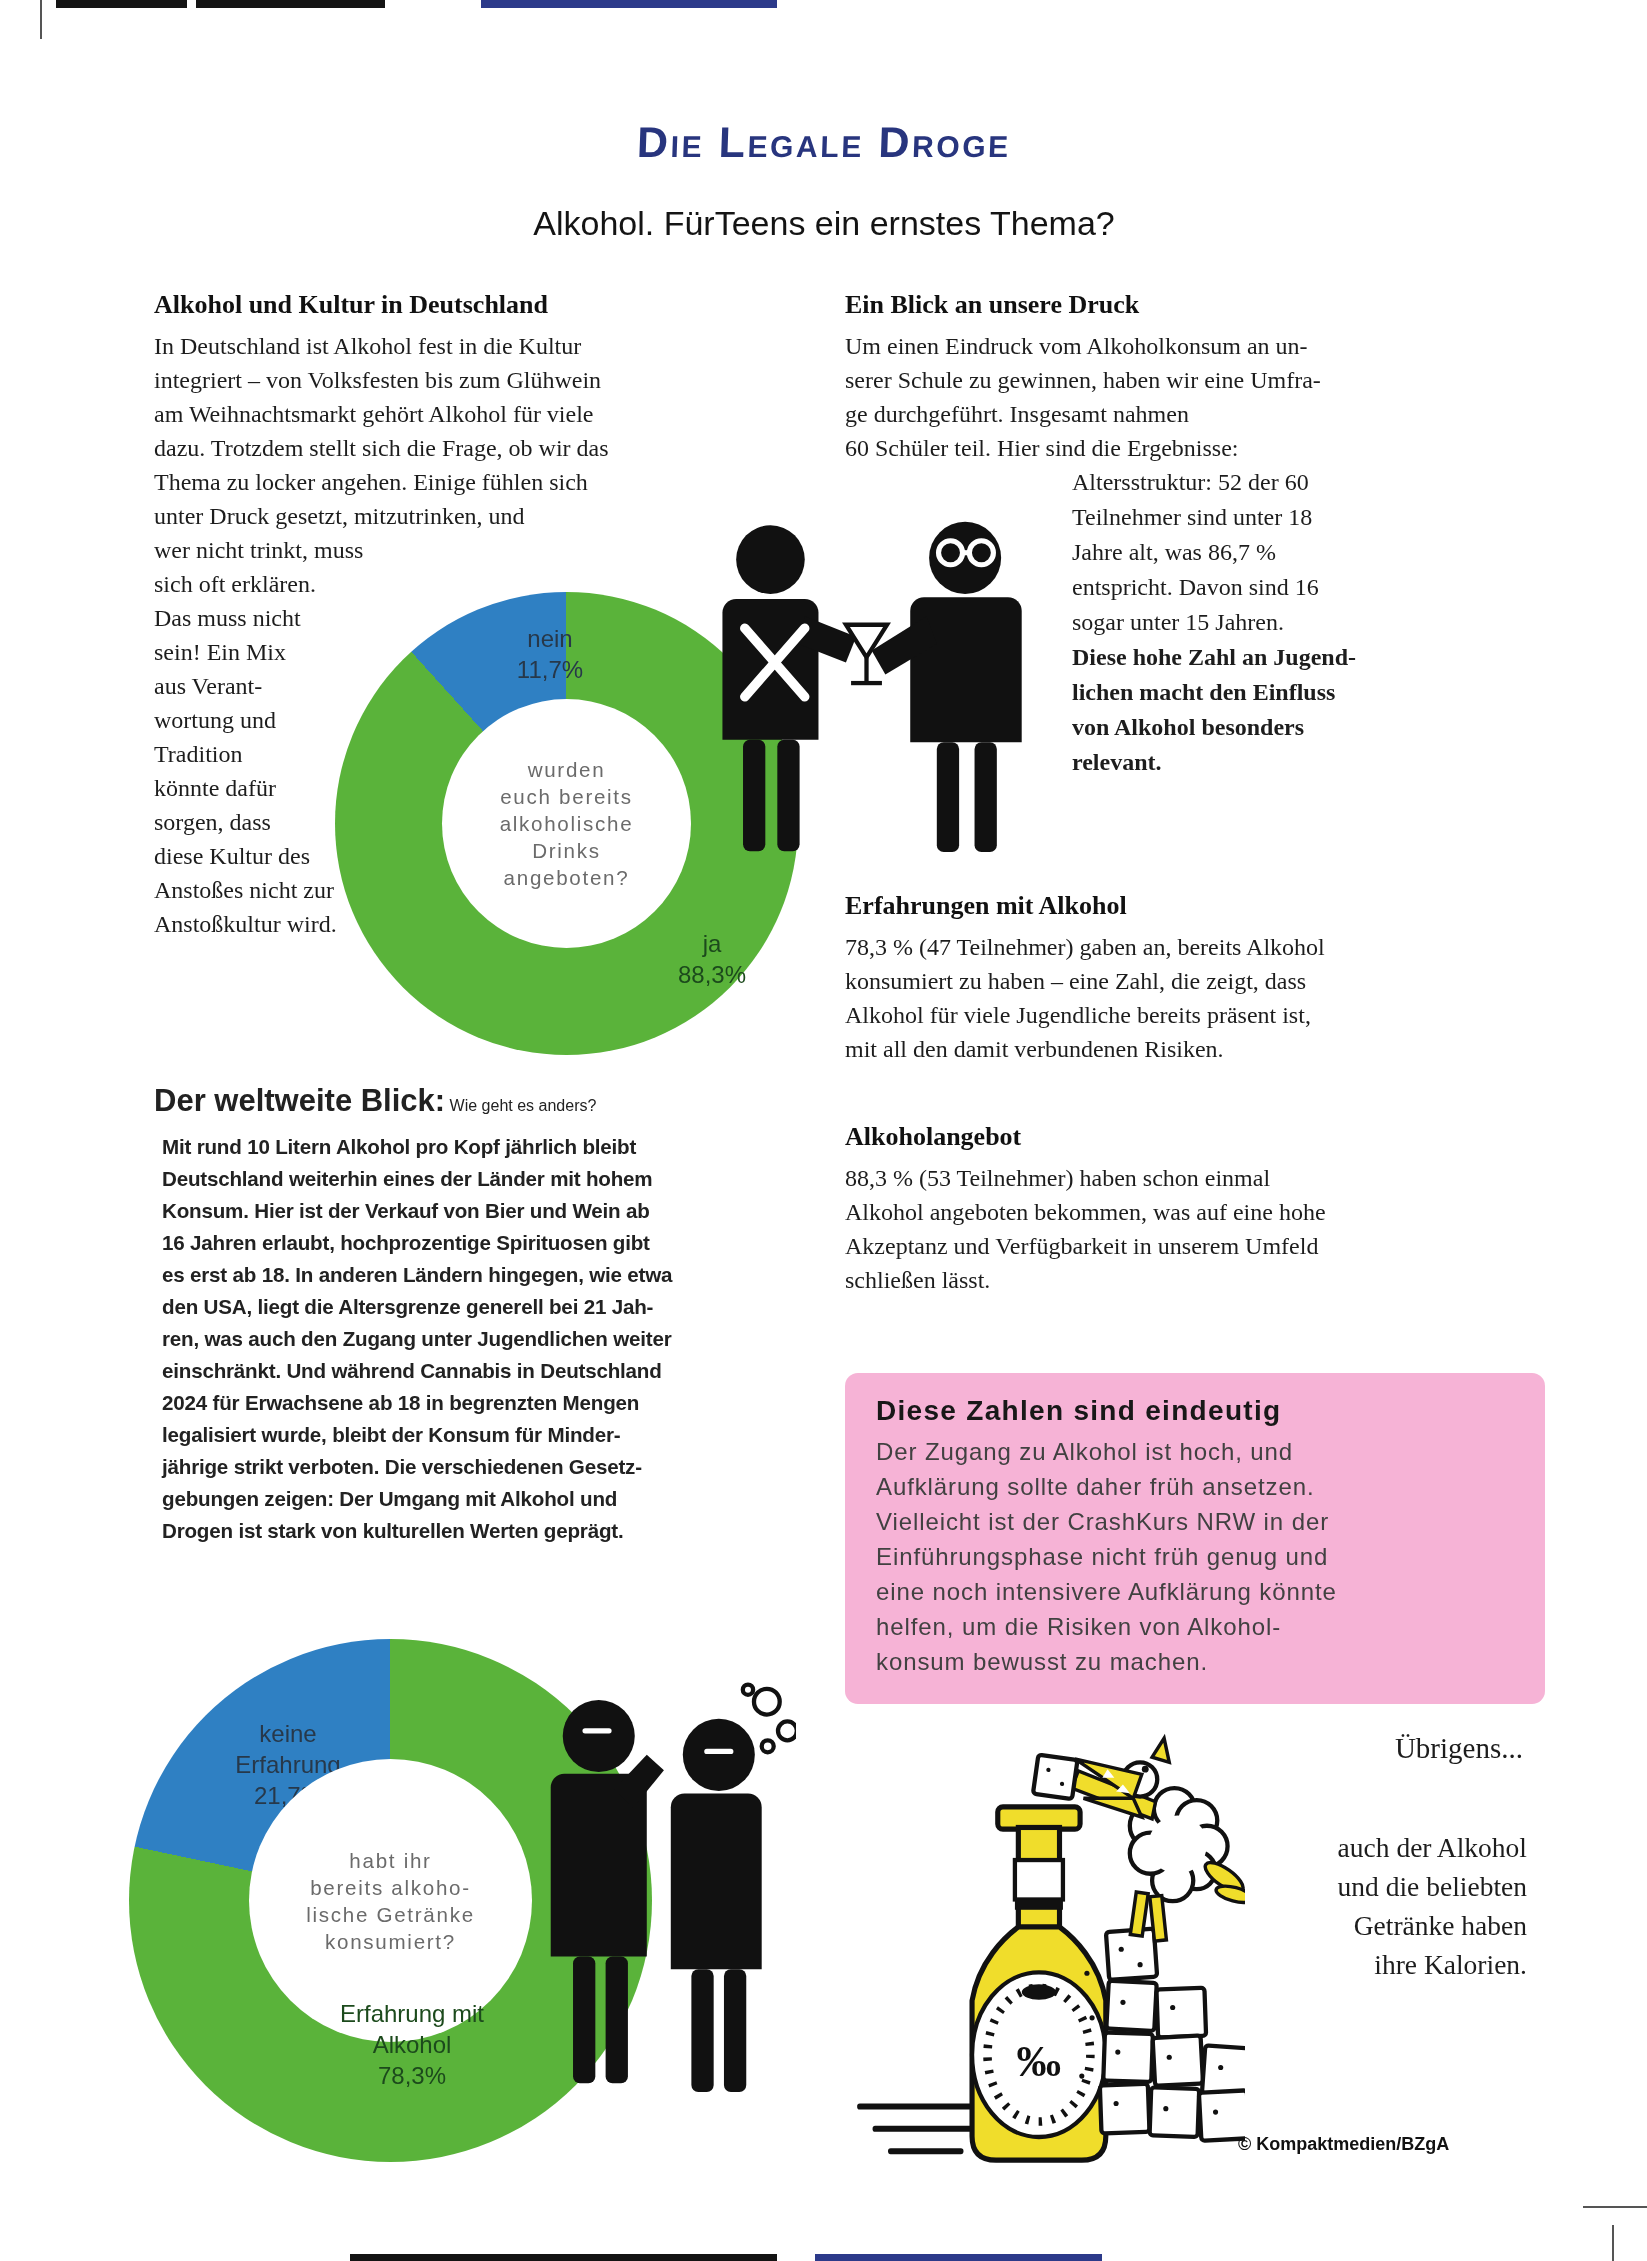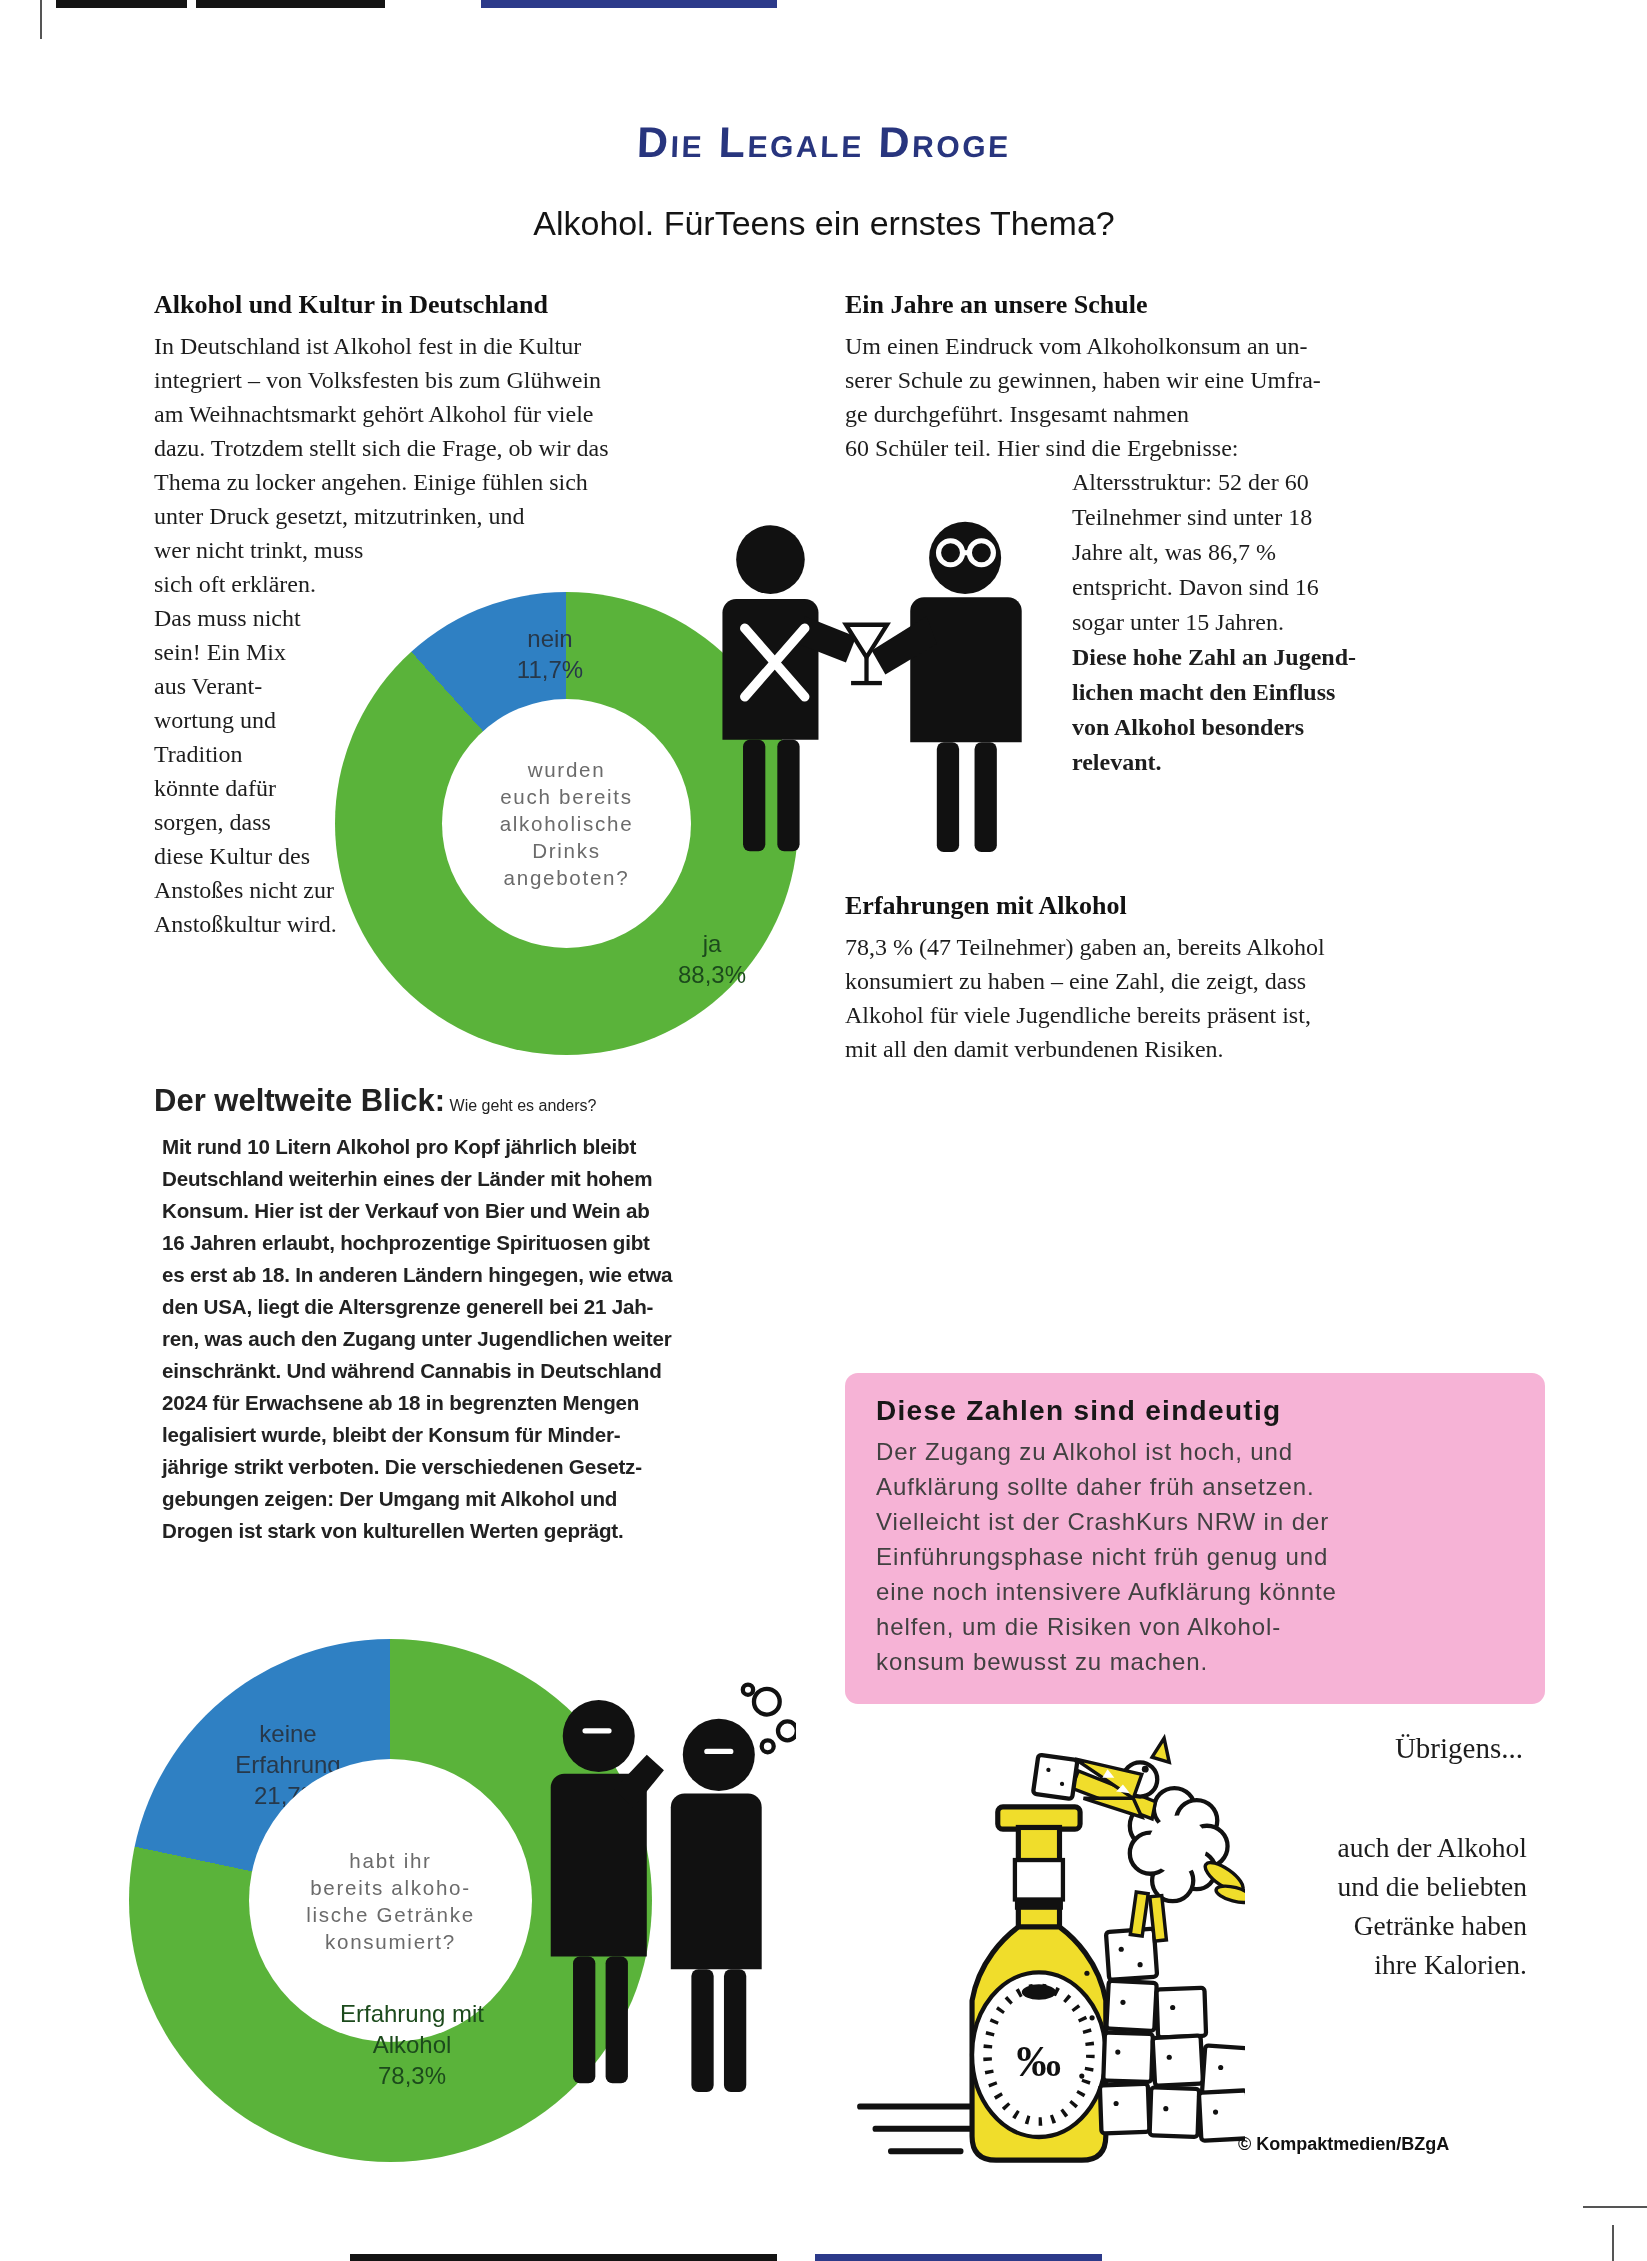--- a/index.html
+++ b/index.html
@@ -135,21 +135,21 @@
     </g>
 
     <g stroke="#111" stroke-width="5" fill="#fff">
       <path d="M206 128 L254 128 L230 166 z"></path>
       <line x1="230" y1="166" x2="230" y2="194"></line>
       <line x1="212" y1="196" x2="248" y2="196"></line>
     </g>
   </svg>
 
   <div class="abs" style="left:845px;top:290px;width:661px;">
-    <h3 class="sh">Ein Jahre an unsere Schule</h3>
+    <h3 class="sh">Ein Blick an unsere Druck</h3>
     <p class="body-serif pre">Um einen Eindruck vom Alkoholkonsum an un-
 serer Schule zu gewinnen, haben wir eine Umfra-
 ge durchgeführt. Insgesamt nahmen
 60 Schüler teil. Hier sind die Ergebnisse:</p>
     <div class="stats pre">Altersstruktur: 52 der 60
 Teilnehmer sind unter 18
 Jahre alt, was 86,7 %
 entspricht. Davon sind 16
 sogar unter 15 Jahren.</div>
     <div class="stats-bold pre">Diese hohe Zahl an Jugend-
@@ -159,20 +159,27 @@
   </div>
 
   <div class="abs" style="left:845px;top:891px;width:678px;">
     <h3 class="sh">Erfahrungen mit Alkohol</h3>
     <p class="body-serif pre">78,3 % (47 Teilnehmer) gaben an, bereits Alkohol
 konsumiert zu haben – eine Zahl, die zeigt, dass
 Alkohol für viele Jugendliche bereits präsent ist,
 mit all den damit verbundenen Risiken.</p>
   </div>
 
+  <div class="abs" style="left:845px;top:1122px;width:678px;">
+    <h3 class="sh">Alkoholangebot</h3>
+    <p class="body-serif pre">88,3 % (53 Teilnehmer) haben schon einmal
+Alkohol angeboten bekommen, was auf eine hohe
+Akzeptanz und Verfügbarkeit in unserem Umfeld
+schließen lässt.</p>
+  </div>
 
   <div class="pinkbox" id="pink-box" style="background: rgb(246, 179, 214);">
     <h4 class="pink-h">Diese Zahlen sind eindeutig</h4>
     <p class="pink-b pre">Der Zugang zu Alkohol ist hoch, und
 Aufklärung sollte daher früh ansetzen.
 Vielleicht ist der CrashKurs NRW in der
 Einführungsphase nicht früh genug und
 eine noch intensivere Aufklärung könnte
 helfen, um die Risiken von Alkohol-
 konsum bewusst zu machen.</p>

